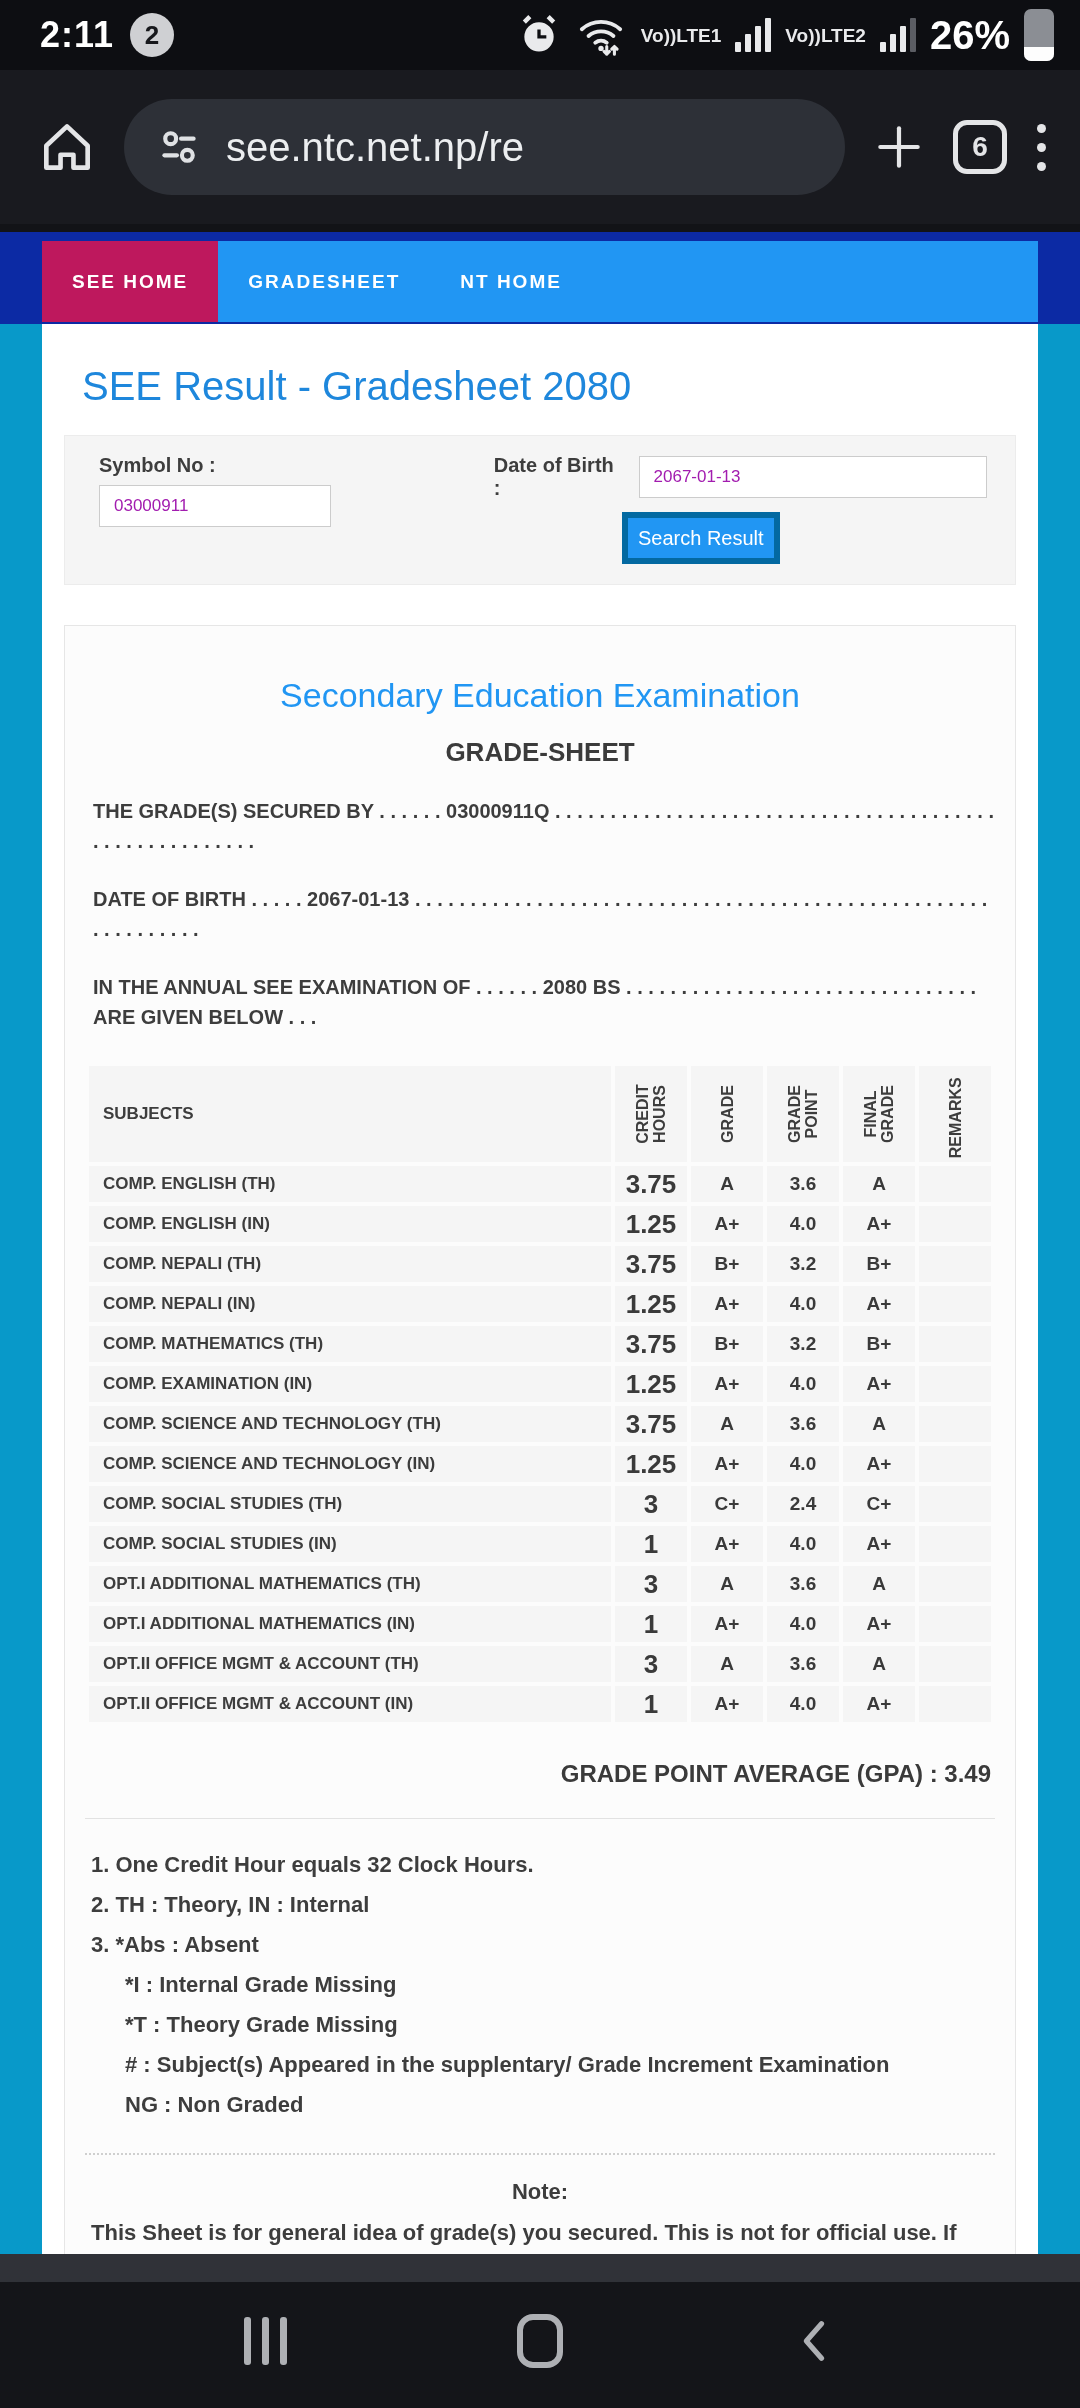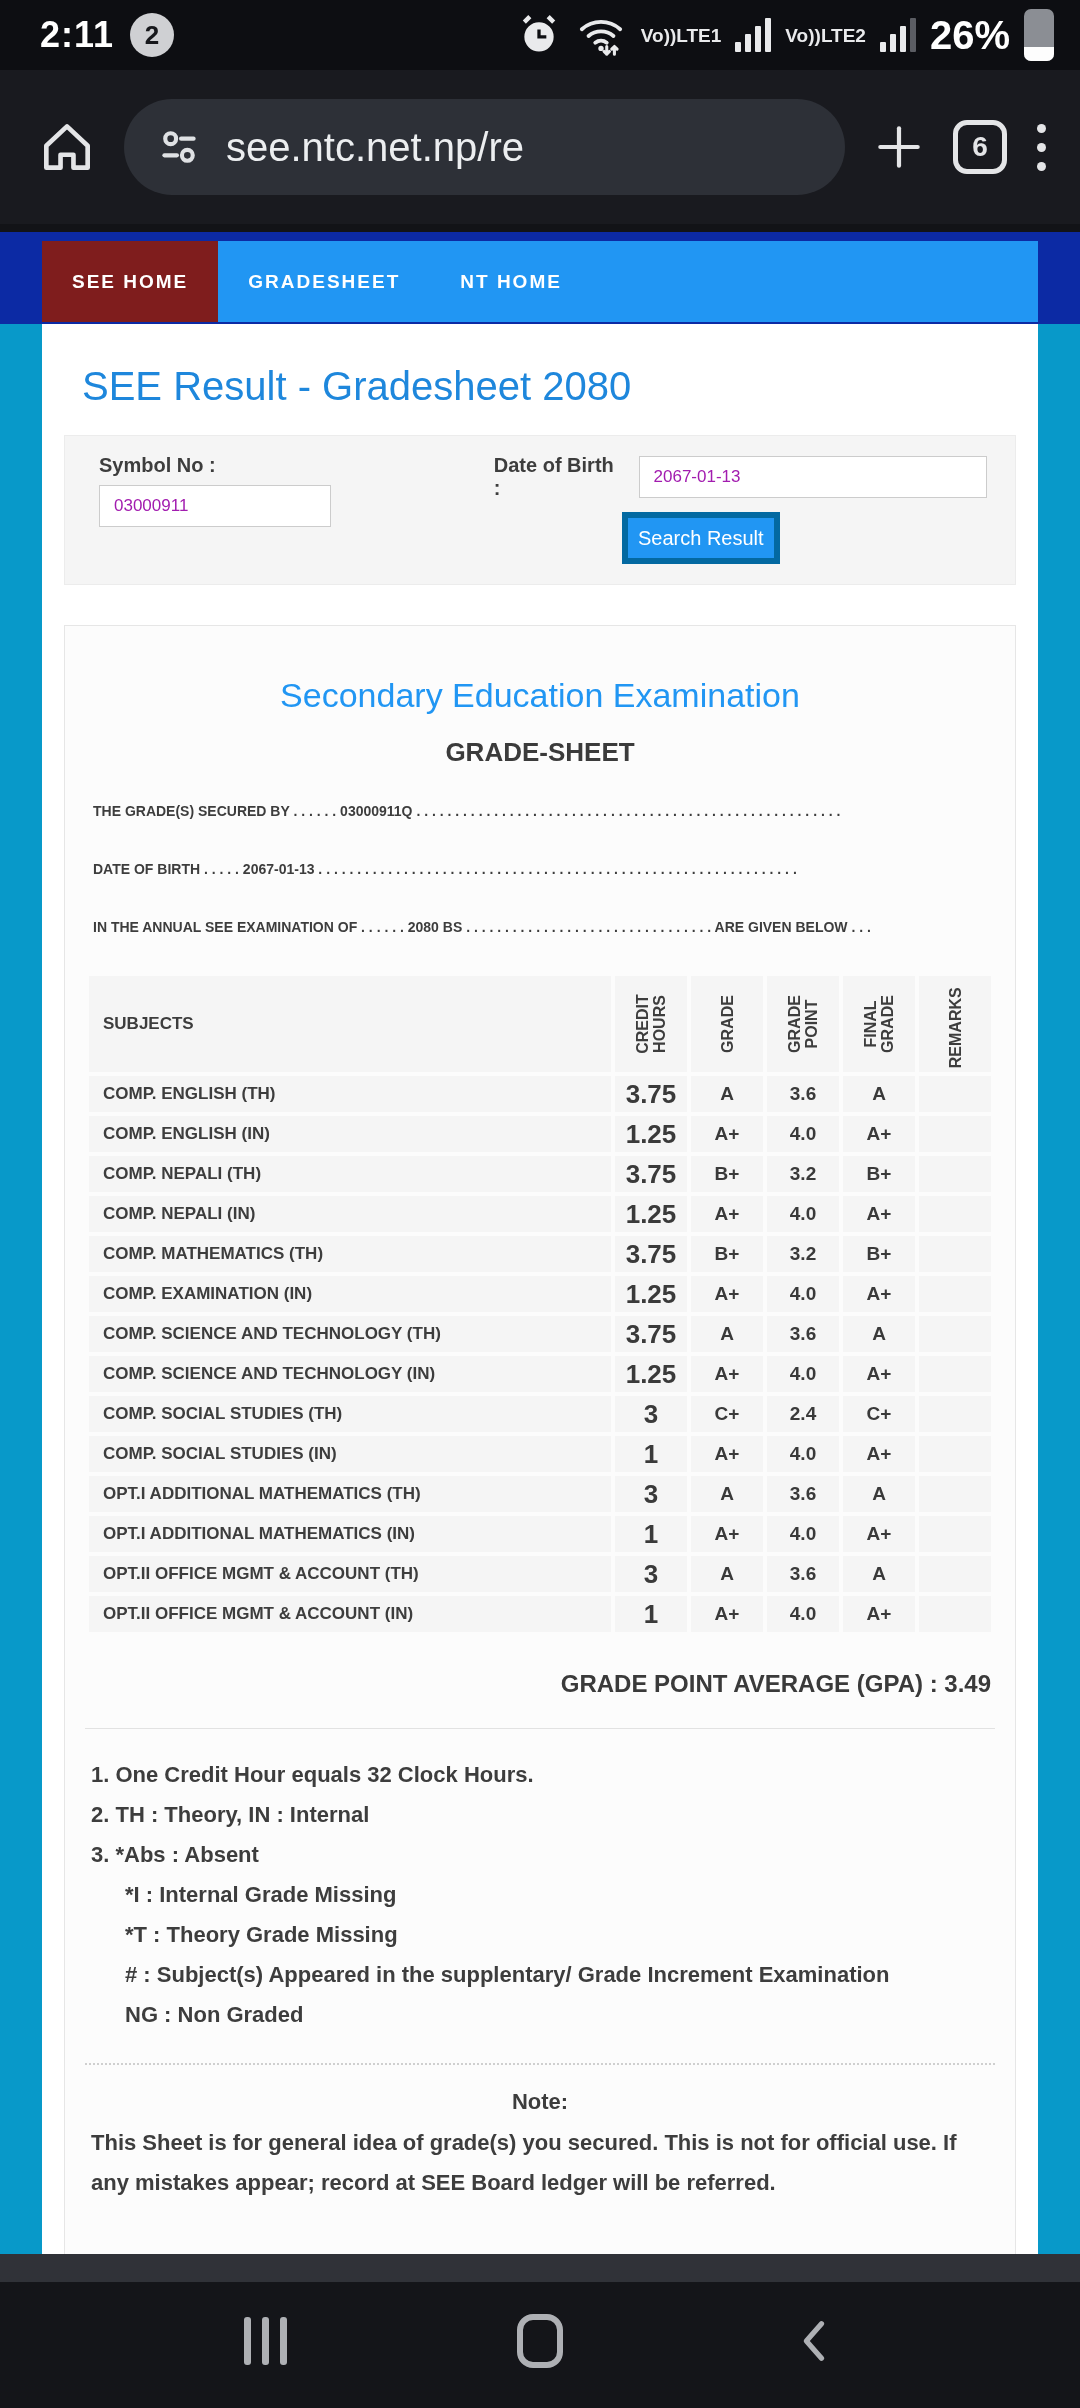--- a/index.html
+++ b/index.html
@@ -29,42 +29,42 @@
   .url-pill { flex:1; height:96px; background:#2d3037; border-radius:48px; display:flex; align-items:center; padding:0 30px; gap:22px; min-width:0; }
   .url-text { color:#eceef0; font-size:40px; white-space:nowrap; overflow:hidden; }
   .tab-counter { width:54px; height:54px; border:5px solid #e4e5e7; border-radius:14px; color:#e4e5e7; font-size:28px; font-weight:bold; display:flex; align-items:center; justify-content:center; }
   .kebab { display:flex; flex-direction:column; gap:10px; padding:4px; }
   .kebab i { width:9px; height:9px; border-radius:50%; background:#e4e5e7; }
 
   
   .site-header { height:92px; background:#0c2aa4; padding:9px 42px 2px 42px; }
   .nav-tabs { height:81px; background:#2196f3; display:flex; }
   .tab { height:100%; display:flex; align-items:center; padding:0 30px; color:#fff; font-size:19px; font-weight:bold; letter-spacing:2px; cursor:pointer; }
-  .tab.active { background:#7f1d1d; }
+  .tab.active { background:#be185d; }
 
   
   .page { height:1930px; background:#0899c9; padding:0 42px; overflow:hidden; }
   .container { background:#fff; min-height:100%; padding:10px 22px 30px 22px; }
   .page-title { color:#1e87dc; font-size:40px; font-weight:normal; margin:30px 18px 26px 18px; }
 
   .search-panel { background:#f5f5f5; border:1px solid #ececec; padding:18px 28px 20px 16px; display:flex; }
   .sp-left { width:46%; padding-left:18px; }
   .field-label { font-size:20px; font-weight:bold; color:#3d3d3d; margin-bottom:8px; }
   .text-input { width:232px; height:42px; border:1px solid #ccc; background:#fff; font-size:17px; color:#a21caf; padding:0 14px; font-family:"Liberation Sans",sans-serif; }
   .sp-right { display:flex; flex-direction:column; }
   .dob-row { display:flex; align-items:center; gap:14px; }
   .dob-row .field-label { margin:0; }
   .dob-input { width:352px; }
   .search-btn { margin:12px 0 0 128px; width:158px; height:52px; background:#2196f3; color:#fff; border:6px solid #0369a1; font-size:20px; font-family:"Liberation Sans",sans-serif; cursor:pointer; }
 
   
   .gs-panel { margin-top:40px; background:#fcfcfc; border:1px solid #e6e6e6; padding:26px 20px 20px 20px; }
   .gs-heading { text-align:center; color:#2196f3; font-size:34px; font-weight:normal; margin-top:24px; }
   .gs-subheading { text-align:center; color:#3b3b3b; font-size:26px; font-weight:bold; margin-top:22px; }
-  .gs-line { color:#3d3d3d; font-size:14px; font-weight:bold; line-height:30px; margin-top:28px; padding-left:8px; word-break:break-all; }
+  .gs-line { color:#3d3d3d; font-size:20px; font-weight:bold; line-height:30px; margin-top:28px; padding-left:8px; word-break:break-all; }
 
   table.grades { width:100%; margin-top:30px; border-collapse:separate; border-spacing:4px; }
   table.grades th, table.grades td { background:#f5f5f5; }
   th.subj-h { text-align:left; font-size:17px; color:#3d3d3d; padding:10px 14px; vertical-align:middle; }
   th.vcol { width:72px; height:96px; vertical-align:middle; position:relative; overflow:visible; }
   .vhead { display:inline-block; transform:rotate(-90deg); white-space:pre-line; font-size:16px; line-height:17px; font-weight:bold; color:#3d3d3d; }
   th.vcol .vhead { position:absolute; left:50%; top:50%; transform:translate(-50%,-50%) rotate(-90deg); width:max-content; }
   th.vcol.remarks .vhead { transform:translate(-50%,-28%) rotate(-90deg); }
   td.subj { font-size:17px; font-weight:bold; color:#3d3d3d; padding:8px 14px; }
   td.credit { text-align:center; font-size:26px; font-weight:bold; color:#3a3a3a; }

